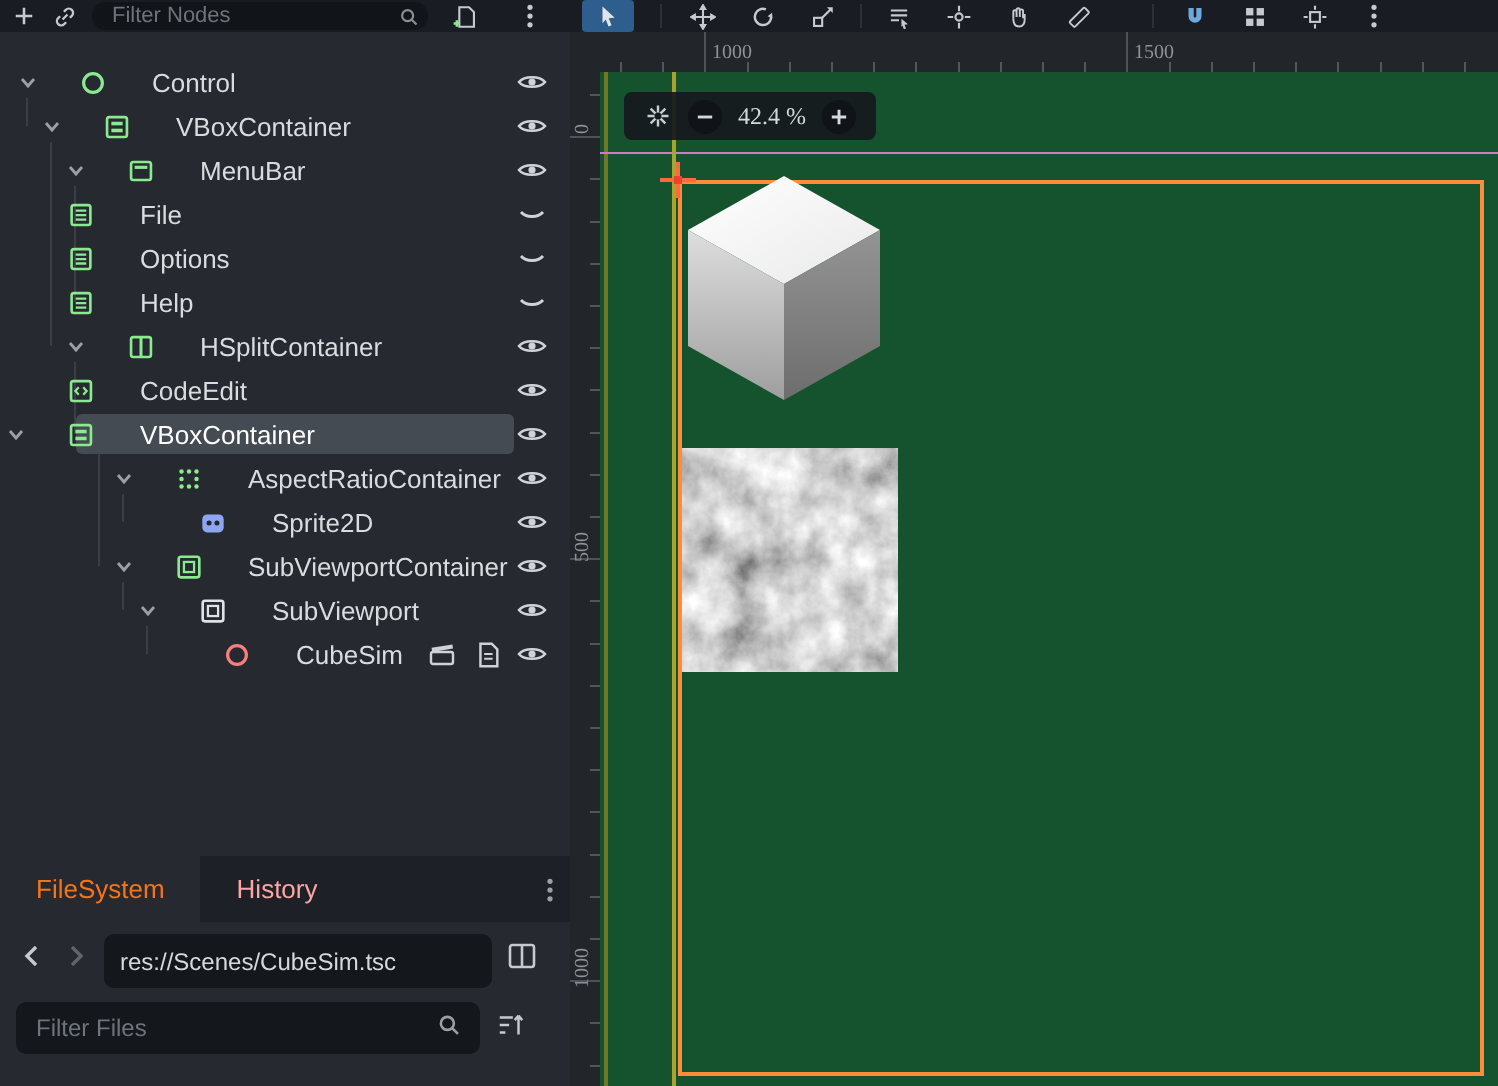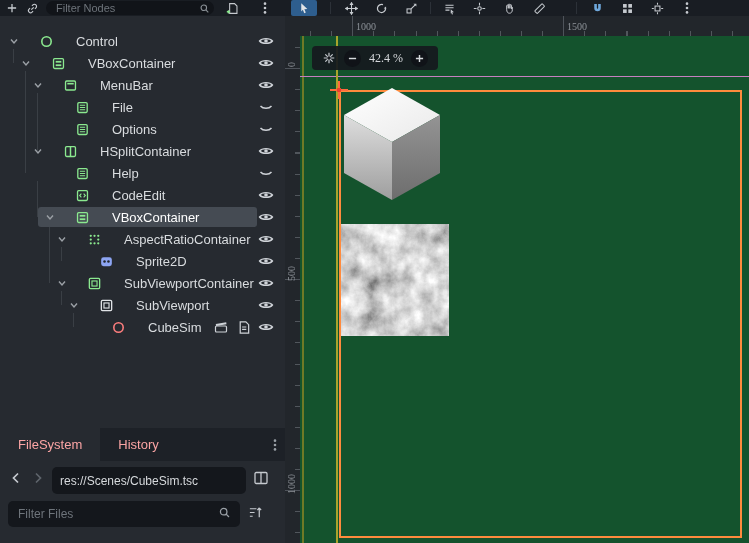--- a/index.html
+++ b/index.html
@@ -21,29 +21,29 @@
   .scenetree{position:absolute;left:0;top:16px;width:285px;height:412px;background:#262a30;overflow:hidden;}
   .rows{position:absolute;left:0;top:14px;width:285px;}
   .trow{position:relative;height:22px;display:flex;align-items:center;font-size:13px;color:#d9dcdf;gap:16px;}
   .trow .hl{position:absolute;top:1px;bottom:1px;left:38px;right:28px;background:#454b53;border-radius:3px;}
   .trow.selected .tlabel{color:#ffffff;}
   .arrow{width:16px;height:16px;display:flex;align-items:center;justify-content:center;color:#9ba0a6;flex:none;position:relative;}
   .sp{width:16px;flex:none;}
   .nicon{width:16px;height:16px;margin-right:6px;flex:none;display:flex;align-items:center;justify-content:center;position:relative;}
   .tlabel{white-space:nowrap;position:relative;}
   .rbtns{position:absolute;right:11px;top:0;height:22px;display:flex;align-items:center;gap:7px;color:#cfd3d8;}
-  .lvl0{padding-left:6px}.lvl1{padding-left:18px}.lvl2{padding-left:30px}.lvl3{padding-left:42px}
+  .lvl0{padding-left:6px}.lvl1{padding-left:18px}.lvl2{padding-left:30px}.lvl3{}
   .lvl4{padding-left:54px}.lvl5{padding-left:66px}.lvl6{padding-left:78px}
   .guide{position:absolute;width:1px;background:#3a3f45;}
 
   
   .bdock{position:absolute;left:0;top:428px;width:285px;height:115px;background:#262a30;}
   .tabbar{position:absolute;left:0;top:0;width:285px;height:33px;background:#1d2127;display:flex;}
   .tab{display:flex;align-items:center;justify-content:center;font-size:13px;padding:0 18px;color:#fca5a5;}
-  .tab.active{background:#262a30;color:#fca5a5;}
+  .tab.active{background:#262a30;color:#f97316;}
   .tabdots{position:absolute;right:8px;top:0;height:33px;display:flex;align-items:center;color:#9aa0a6;}
   .navbtn{position:absolute;top:44px;color:#c6cacf;}
   .pathbox{position:absolute;left:52px;top:39px;width:194px;height:27px;background:#14171c;border:none;border-radius:5px;
        color:#d6d9dc;font-size:12px;padding:0 8px;outline:none;box-sizing:border-box;}
   .filterfiles{position:absolute;left:8px;top:73px;width:232px;height:26px;background:#14171c;border:none;border-radius:5px;
        color:#d6d9dc;font-size:12px;padding:0 26px 0 10px;outline:none;box-sizing:border-box;}
   .filterfiles::placeholder{color:#6e747b;}
   .inline-ic{position:absolute;color:#9aa0a6;}
 
   
@@ -301,56 +301,56 @@
         <span class="tlabel">Options</span>
         <span class="rbtns">
             <span>
               <svg width="16" height="16" viewBox="0 0 16 16">
                 <path d="M2.5 7 C5 10 11 10 13.5 7" fill="none" stroke="currentColor" stroke-width="1.4"></path>
               </svg>
             </span>
           </span>
       </div>
 
+      <div class="trow lvl3">
+        <span class="sp"></span>
+        <span class="nicon" style="color:#8be98f">
+            <svg width="15" height="15" viewBox="0 0 16 16">
+              <rect x="3" y="2.7" width="10" height="10.6" rx="1.2" fill="none" stroke="currentColor" stroke-width="1.4"></rect>
+              <path d="M5.2 5.6 H10.8 M5.2 8 H10.8 M5.2 10.4 H10.8" stroke="currentColor" stroke-width="1.2"></path>
+            </svg>
+          </span>
+        <span class="tlabel">Help</span>
+        <span class="rbtns">
+            <span>
+              <svg width="16" height="16" viewBox="0 0 16 16">
+                <path d="M2.5 7 C5 10 11 10 13.5 7" fill="none" stroke="currentColor" stroke-width="1.4"></path>
+              </svg>
+            </span>
+          </span>
+      </div>
+
       <div class="trow lvl2">
         <span class="arrow">
             <svg width="10" height="10" viewBox="0 0 10 10">
               <path d="M2 3.5 L5 7 L8 3.5" fill="none" stroke="currentColor" stroke-width="1.4"></path>
             </svg>
           </span>
         <span class="nicon" style="color:#8be98f">
             <svg width="15" height="15" viewBox="0 0 16 16">
               <rect x="2.7" y="2.7" width="10.6" height="10.6" rx="1.2" fill="none" stroke="currentColor" stroke-width="1.4"></rect>
               <path d="M8 3.2 V12.8" stroke="currentColor" stroke-width="1.6"></path>
             </svg>
           </span>
         <span class="tlabel">HSplitContainer</span>
         <span class="rbtns">
             <span>
               <svg width="16" height="16" viewBox="0 0 16 16">
                 <path d="M1.5 8 C4 4.8 12 4.8 14.5 8 C12 11.2 4 11.2 1.5 8 Z" fill="none" stroke="currentColor" stroke-width="1.3"></path>
                 <circle cx="8" cy="8" r="1.8" fill="currentColor"></circle>
-              </svg>
-            </span>
-          </span>
-      </div>
-
-      <div class="trow lvl3">
-        <span class="sp"></span>
-        <span class="nicon" style="color:#8be98f">
-            <svg width="15" height="15" viewBox="0 0 16 16">
-              <rect x="3" y="2.7" width="10" height="10.6" rx="1.2" fill="none" stroke="currentColor" stroke-width="1.4"></rect>
-              <path d="M5.2 5.6 H10.8 M5.2 8 H10.8 M5.2 10.4 H10.8" stroke="currentColor" stroke-width="1.2"></path>
-            </svg>
-          </span>
-        <span class="tlabel">Help</span>
-        <span class="rbtns">
-            <span>
-              <svg width="16" height="16" viewBox="0 0 16 16">
-                <path d="M2.5 7 C5 10 11 10 13.5 7" fill="none" stroke="currentColor" stroke-width="1.4"></path>
               </svg>
             </span>
           </span>
       </div>
 
       <div class="trow lvl3">
         <span class="sp"></span>
         <span class="nicon" style="color:#8be98f">
             <svg width="15" height="15" viewBox="0 0 16 16">
               <rect x="2.7" y="2.7" width="10.6" height="10.6" rx="1.2" fill="none" stroke="currentColor" stroke-width="1.4"></rect>

